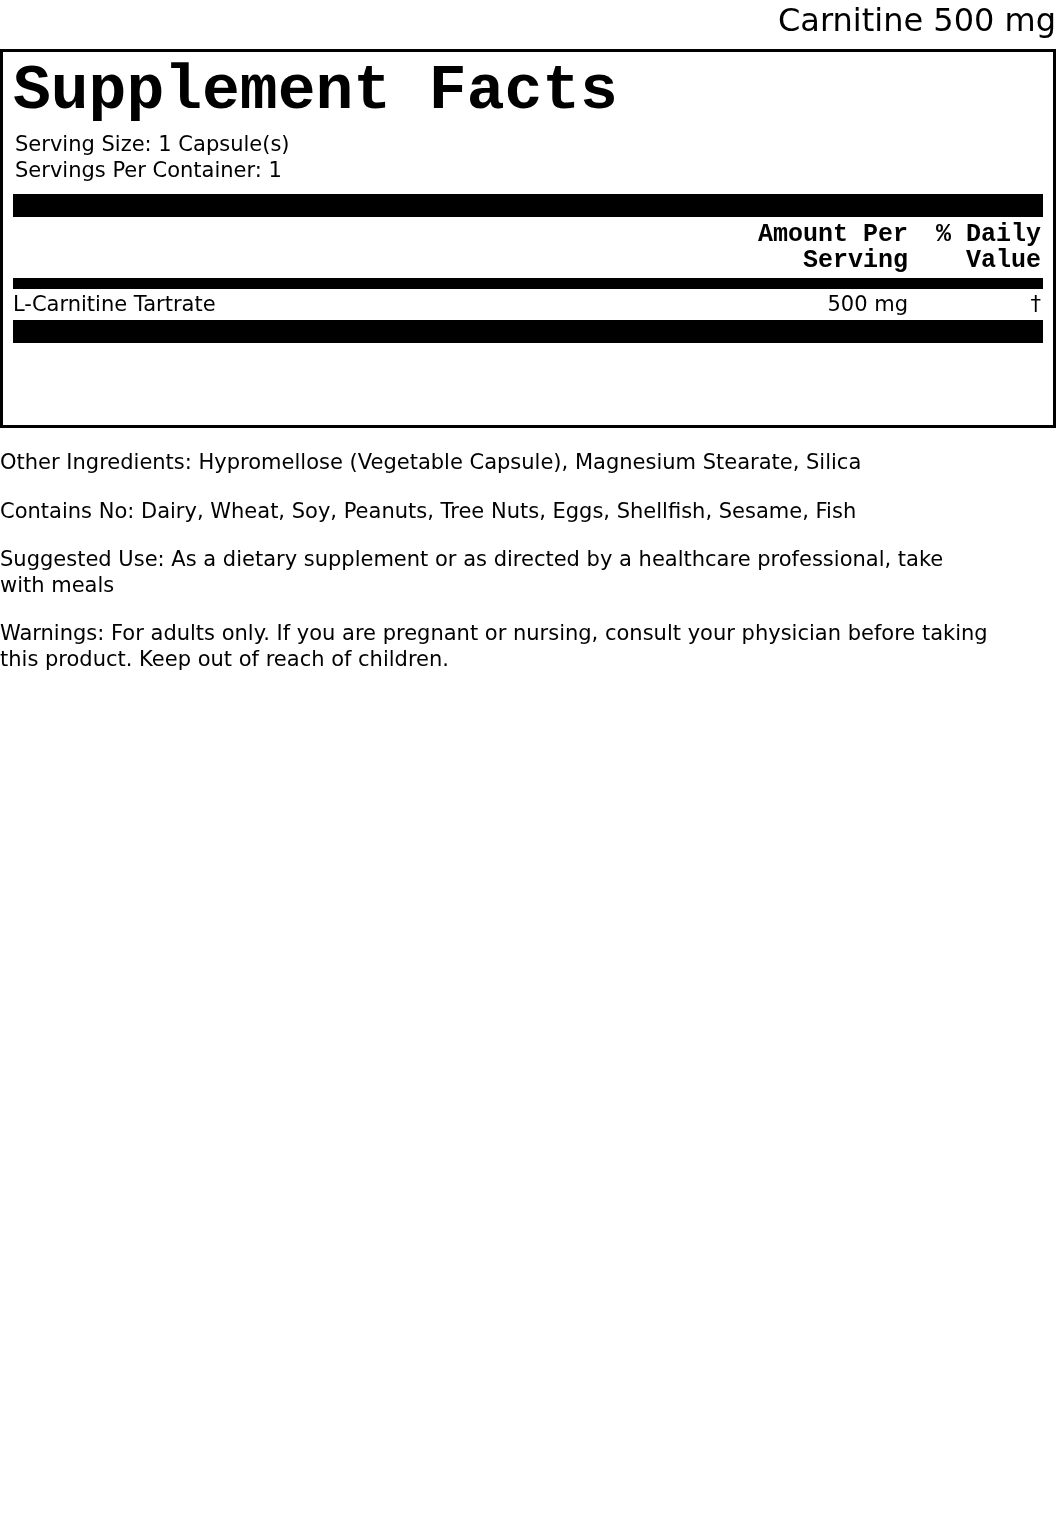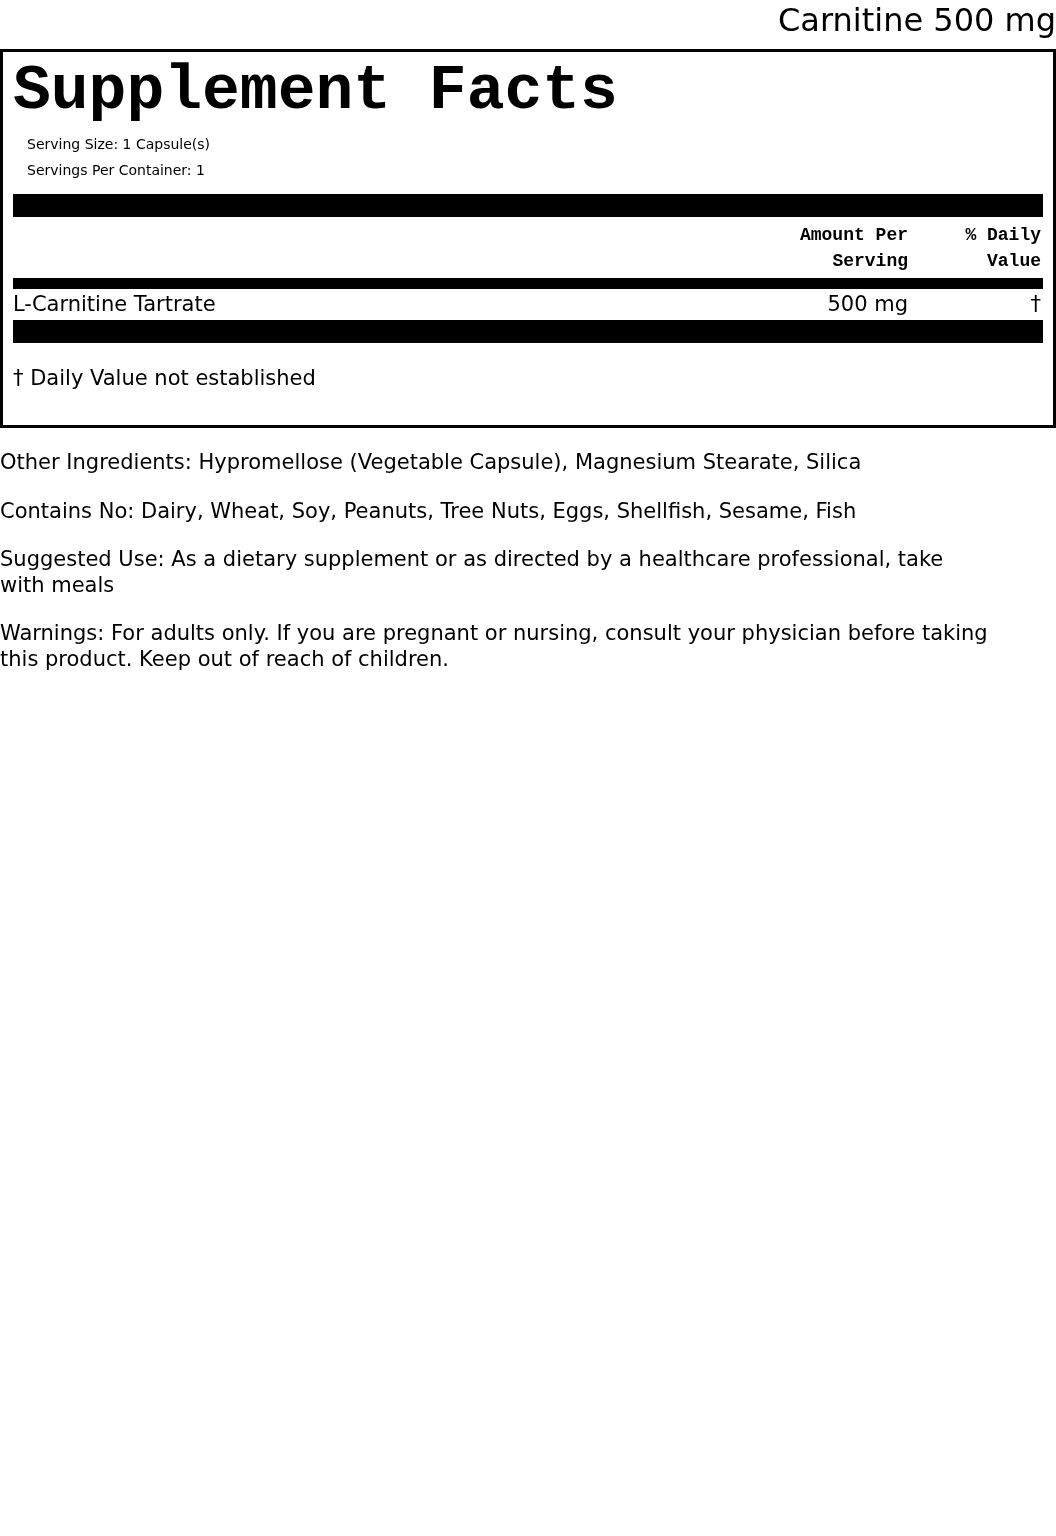--- a/index.html
+++ b/index.html
@@ -38,40 +38,40 @@
       left: 10px;
       top: 8px;
       font-family: "Liberation Mono", "DejaVu Sans Mono", monospace;
       font-weight: bold;
       font-size: 63px;
       line-height: 64px;
       letter-spacing: 0px;
     }
     .serving-info {
       position: absolute;
-      left: 24px;
+      left: 12px;
       top: 79px;
-      font-size: 14px;
+      font-size: 21px;
       line-height: 26px;
     }
     .bar {
       position: absolute;
       left: 10px;
       width: 1030px;
       background: #000;
     }
     .bar-1 { top: 142px; height: 23px; }
     .bar-2 { top: 226px; height: 11px; }
     .bar-3 { top: 268px; height: 23px; }
     .col-header {
       position: absolute;
       top: 170px;
       font-family: "Liberation Mono", "DejaVu Sans Mono", monospace;
       font-weight: bold;
-      font-size: 18px;
+      font-size: 25px;
       line-height: 26px;
       text-align: right;
     }
     .col-amount { right: 145px; }
     .col-dv { right: 12px; }
     .nutrient-row {
       position: absolute;
       left: 10px;
       top: 238px;
       width: 1030px;
@@ -142,21 +142,20 @@
   <div class="bar bar-2"></div>
 
   <div class="nutrient-row">
     <span class="nutrient-name">L-Carnitine Tartrate</span>
     <span class="nutrient-amount">500 mg</span>
     <span class="nutrient-dv">†</span>
   </div>
 
   <div class="bar bar-3"></div>
 
-  <div class="footnote">† Daily Value not established</div>
 </div>
 
 <div class="info-block info-other">Other Ingredients: Hypromellose (Vegetable Capsule), Magnesium Stearate, Silica</div>
 <div class="info-block info-contains">Contains No: Dairy, Wheat, Soy, Peanuts, Tree Nuts, Eggs, Shellfish, Sesame, Fish</div>
 <div class="info-block info-use">
   <div>Suggested Use: As a dietary supplement or as directed by a healthcare professional, take</div>
   <div>with meals</div>
 </div>
 <div class="info-block info-warnings">
   <div>Warnings: For adults only. If you are pregnant or nursing, consult your physician before taking</div>

